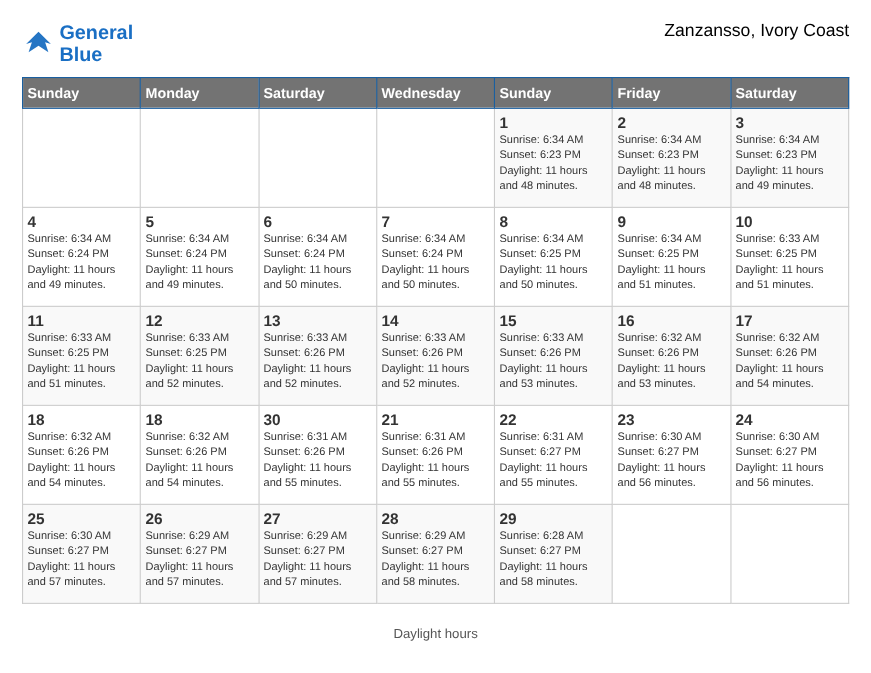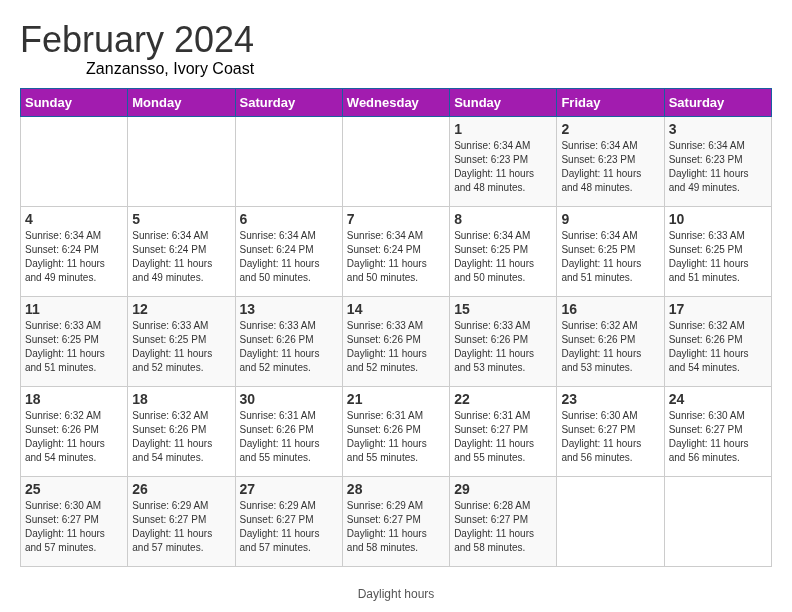--- a/index.html
+++ b/index.html
@@ -47,21 +47,21 @@
       font-size: 16px;
       font-weight: normal;
       color: #000000;
     }
     table {
       width: 100%;
       border-collapse: collapse;
       font-size: 11px;
     }
     thead tr th {
-      background-color: #a21caf;
+      background-color: #737373;
       color: #fff;
       padding: 6px 4px;
       text-align: left;
       font-size: 13px;
       font-weight: bold;
       border: 1px solid #1a5fa0;
     }
     tbody tr td {
       border: 1px solid #ccc;
       vertical-align: top;
@@ -97,22 +97,30 @@
       margin-top: 20px;
       font-size: 12px;
       color: #555;
       text-align: center;
     }
   </style>
 </head>
 <body>
 
 <div class="header">
+  <div class="logo">
+    <svg class="logo-bird" viewBox="0 0 40 40">
+      <polygon points="20,5 35,20 28,18 32,30 20,22 8,30 12,18 5,20" fill="#2575c4"></polygon>
+    </svg>
+    <div class="logo-text">
+      <div><span>General</span></div>
+      <div><span>Blue</span></div>
+    </div>
+  </div>
   <div class="title-block">
-    <h1>February 2024</h1>
     <h2>Zanzansso, Ivory Coast</h2>
   </div>
 </div>
 
 <table>
   <thead>
     <tr id="weekday-header">
         <th>Sunday</th>
         <th>Monday</th>
         <th>Saturday</th>

